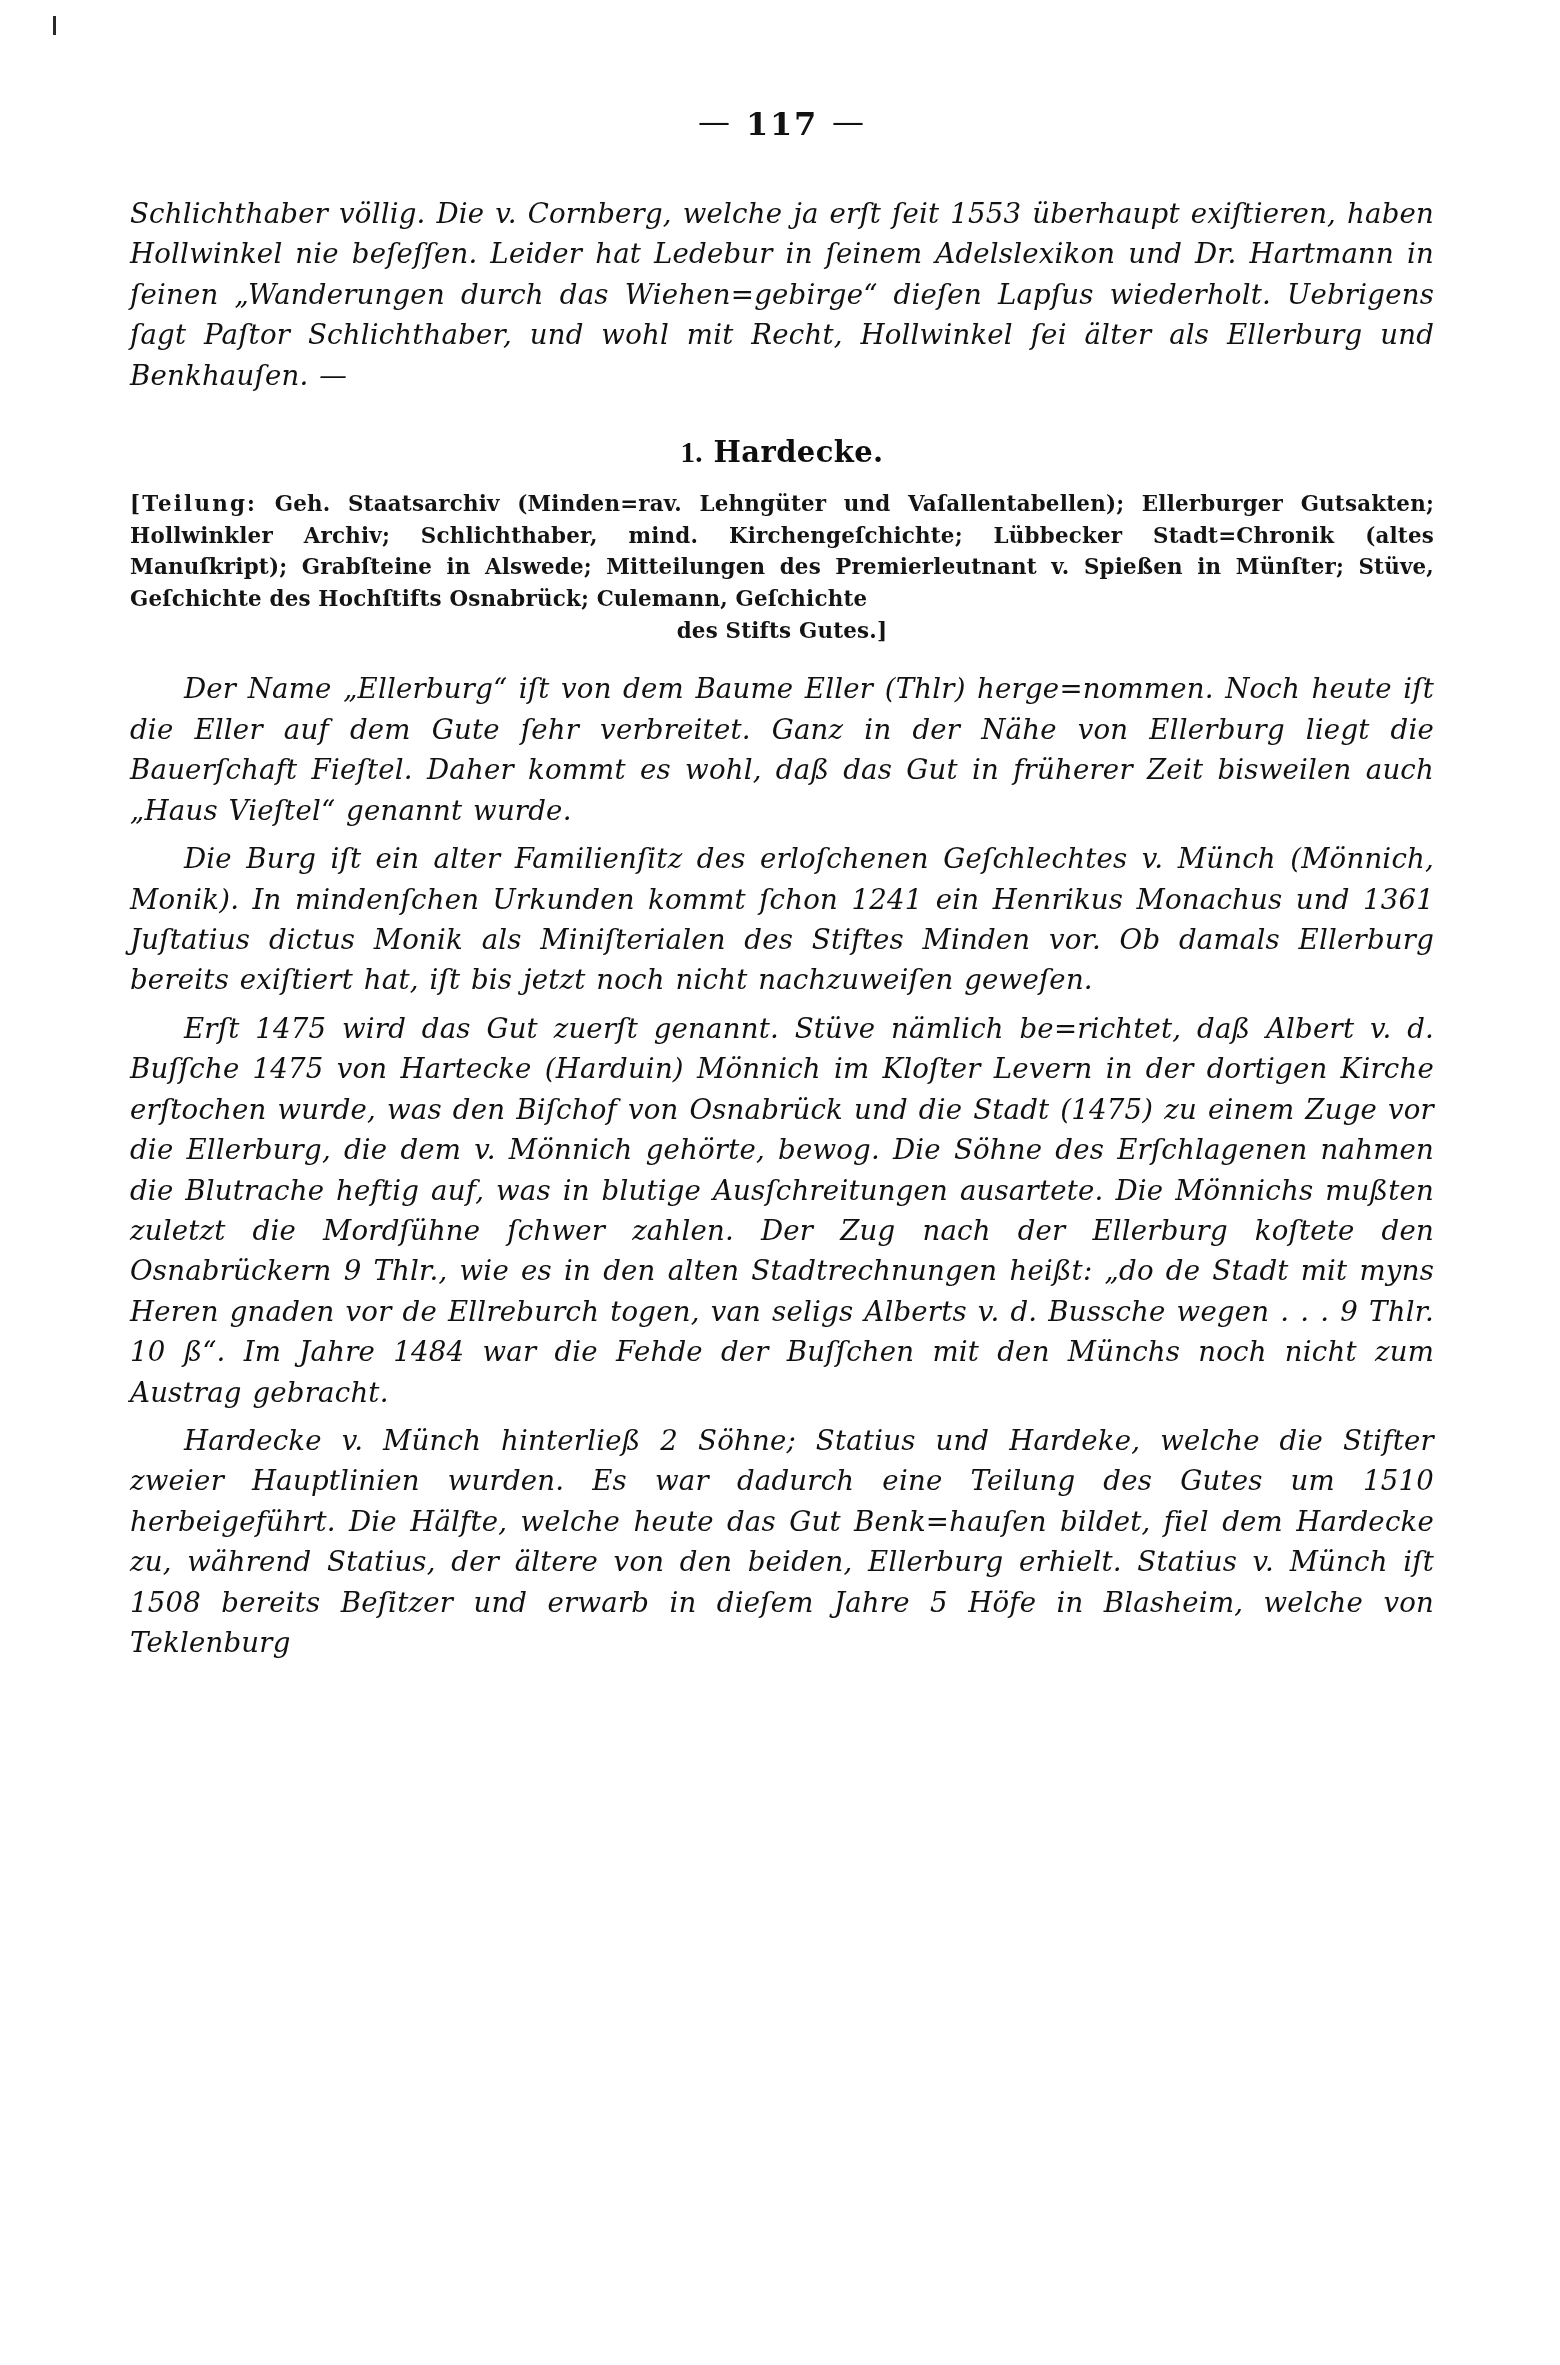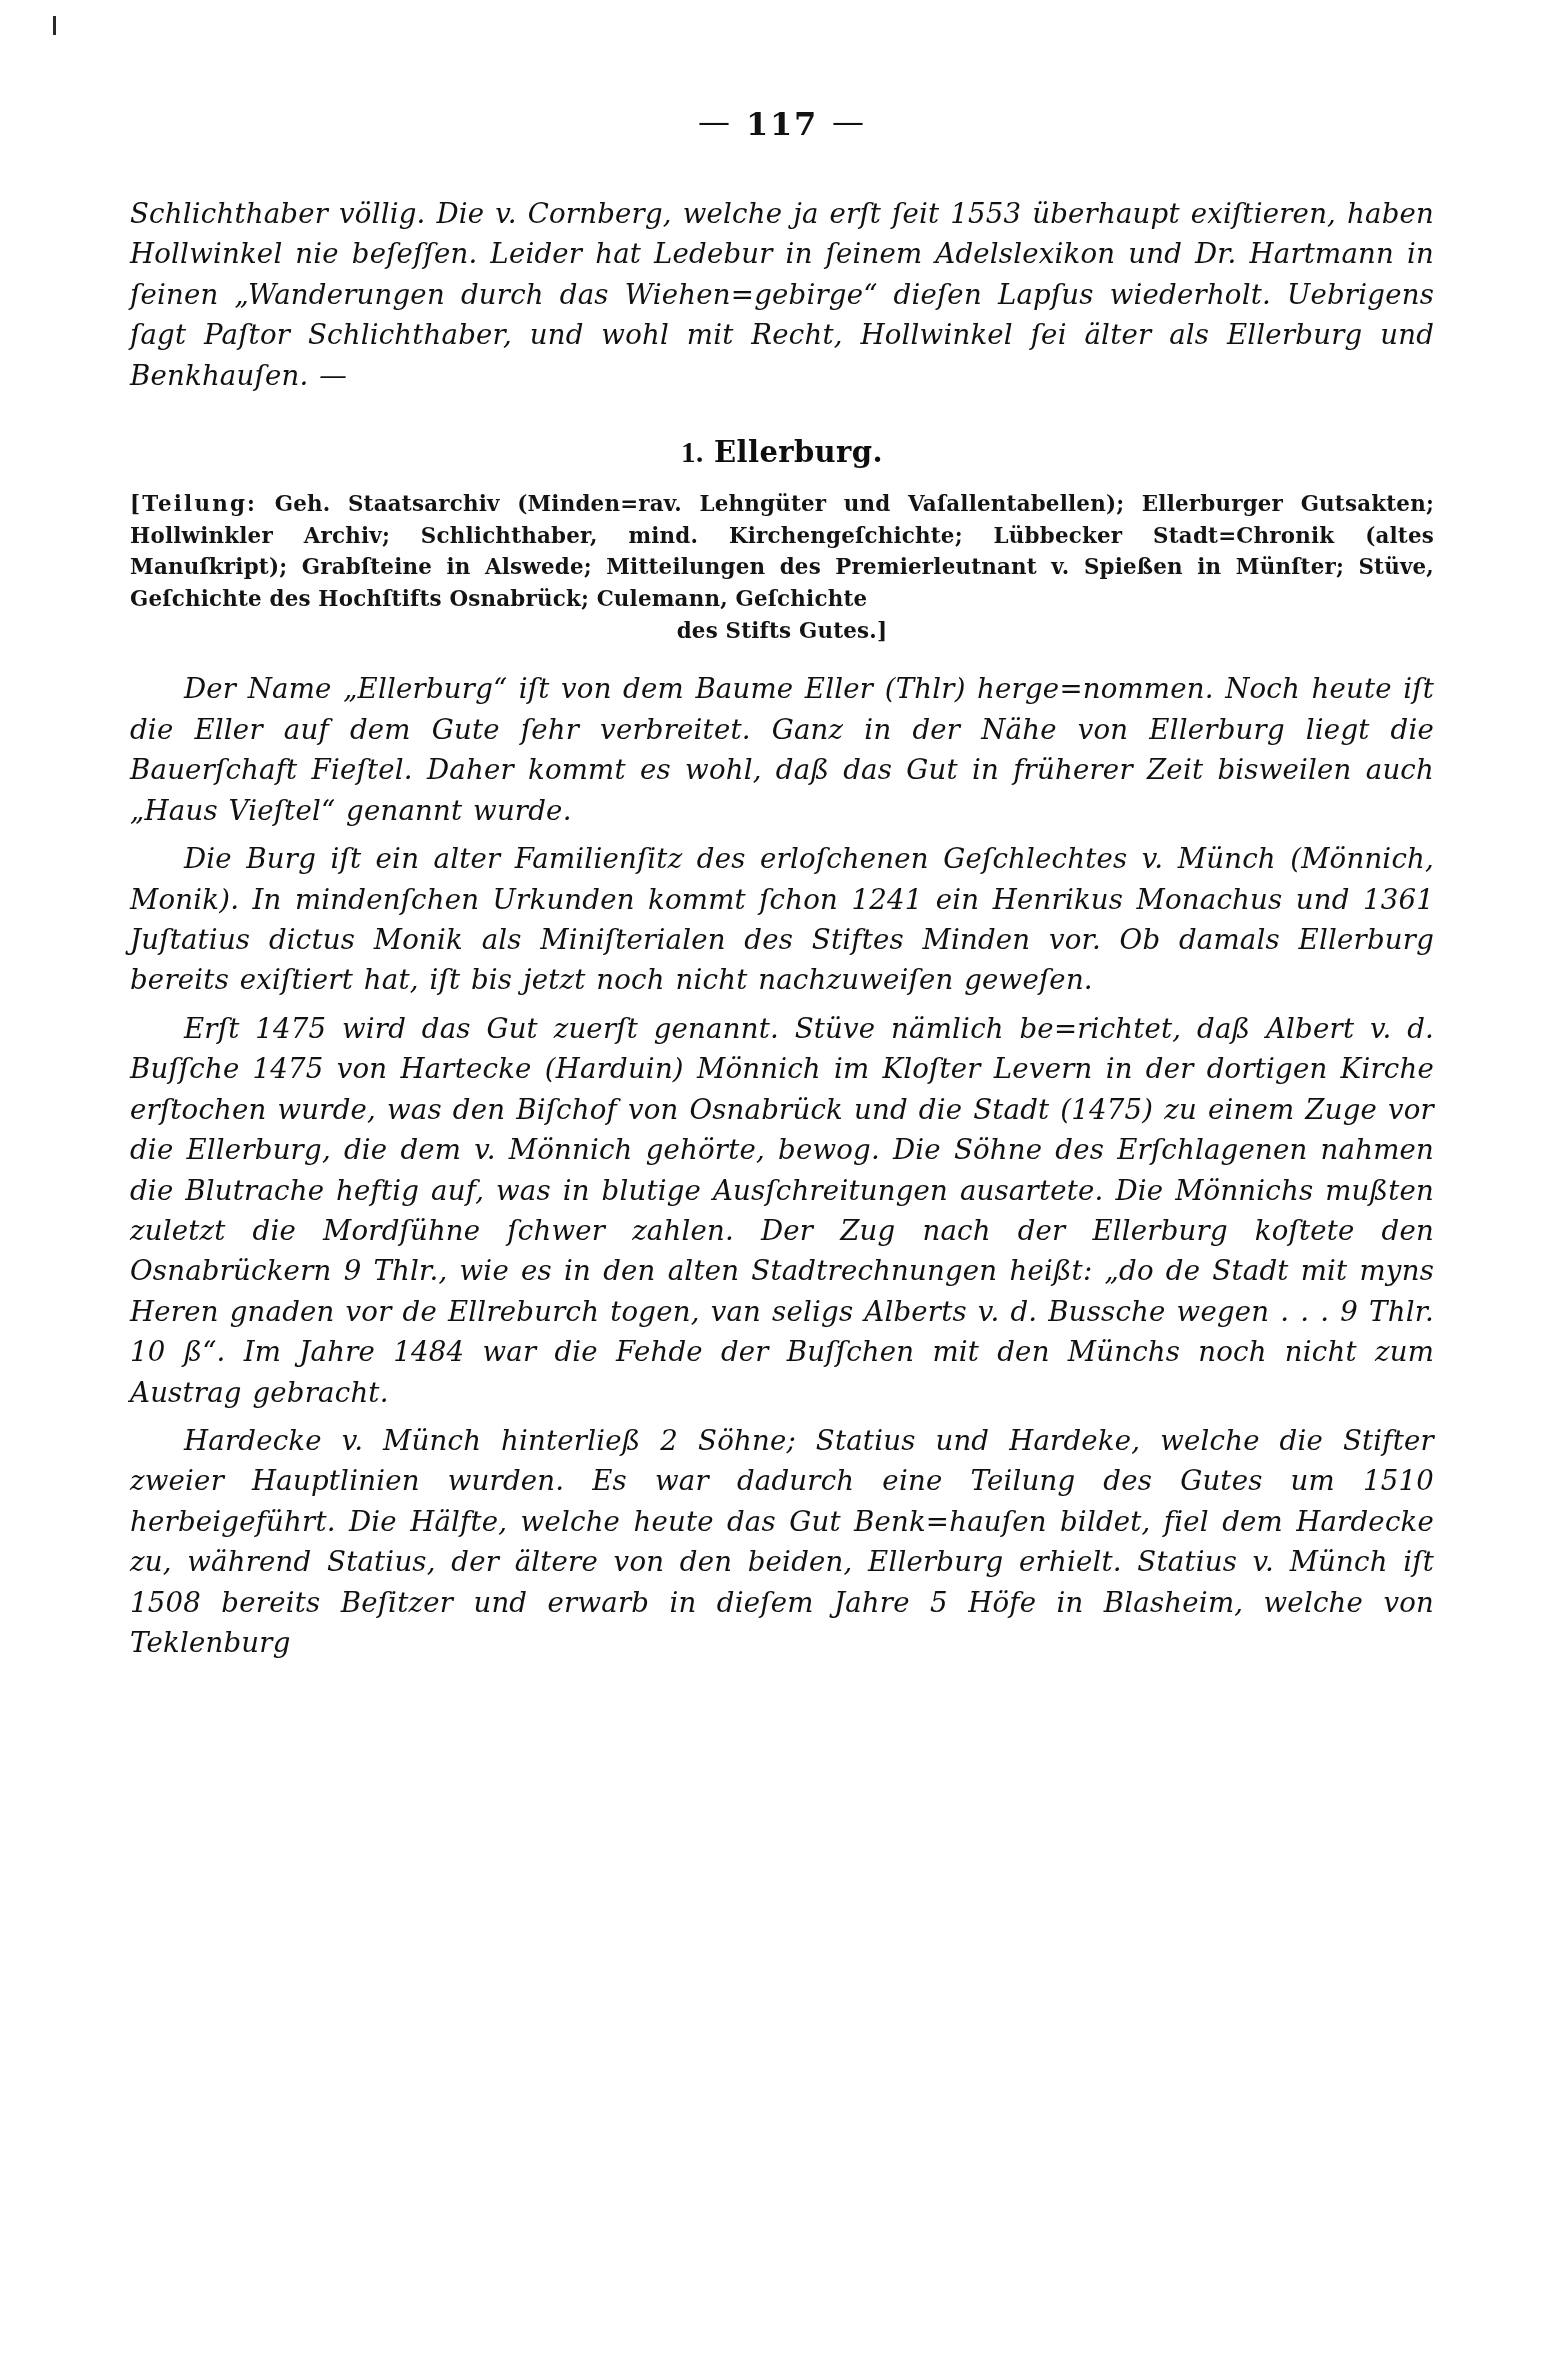--- a/index.html
+++ b/index.html
@@ -107,21 +107,21 @@
   <div class="content">
 
     <div class="page-number">
       <span class="dash">—</span><span>117</span><span class="dash">—</span>
     </div>
 
     <p class="body fraktur">Schlichthaber völlig. Die v. Cornberg, welche ja erſt ſeit 1553 überhaupt exiſtieren, haben Hollwinkel nie beſeſſen. Leider hat Ledebur in ſeinem Adelslexikon und Dr. Hartmann in ſeinen „Wanderungen durch das Wiehen=gebirge“ dieſen Lapſus wiederholt. Uebrigens ſagt Paſtor Schlichthaber, und wohl mit Recht, Hollwinkel ſei älter als Ellerburg und Benkhauſen. —</p>
 
     <div class="section-title fraktur">
       <span class="num roman">1.</span>
-      <span>Ellerburg.</span>
+      <span>Hardecke.</span>
     </div>
 
     <div class="sources fraktur">
       <span class="sp">[Teilung:</span>
       <span>Geh. Staatsarchiv (Minden=rav. Lehngüter und Vaſallentabellen); Ellerburger Gutsakten; Hollwinkler Archiv; Schlichthaber, mind. Kirchengeſchichte; Lübbecker Stadt=Chronik (altes Manuſkript); Grabſteine in Alswede; Mitteilungen des Premierleutnant v. Spießen in Münſter; Stüve, Geſchichte des Hochſtifts Osnabrück; Culemann, Geſchichte</span>
       <span class="lastline">des Stifts Gutes.]</span>
     </div>
 
     <div class="para-group">
       <p class="body fraktur indent">Der Name „Ellerburg“ iſt von dem Baume Eller (Thlr) herge=nommen. Noch heute iſt die Eller auf dem Gute ſehr verbreitet. Ganz in der Nähe von Ellerburg liegt die Bauerſchaft Fieſtel. Daher kommt es wohl, daß das Gut in früherer Zeit bisweilen auch „Haus Vieſtel“ genannt wurde.</p>

